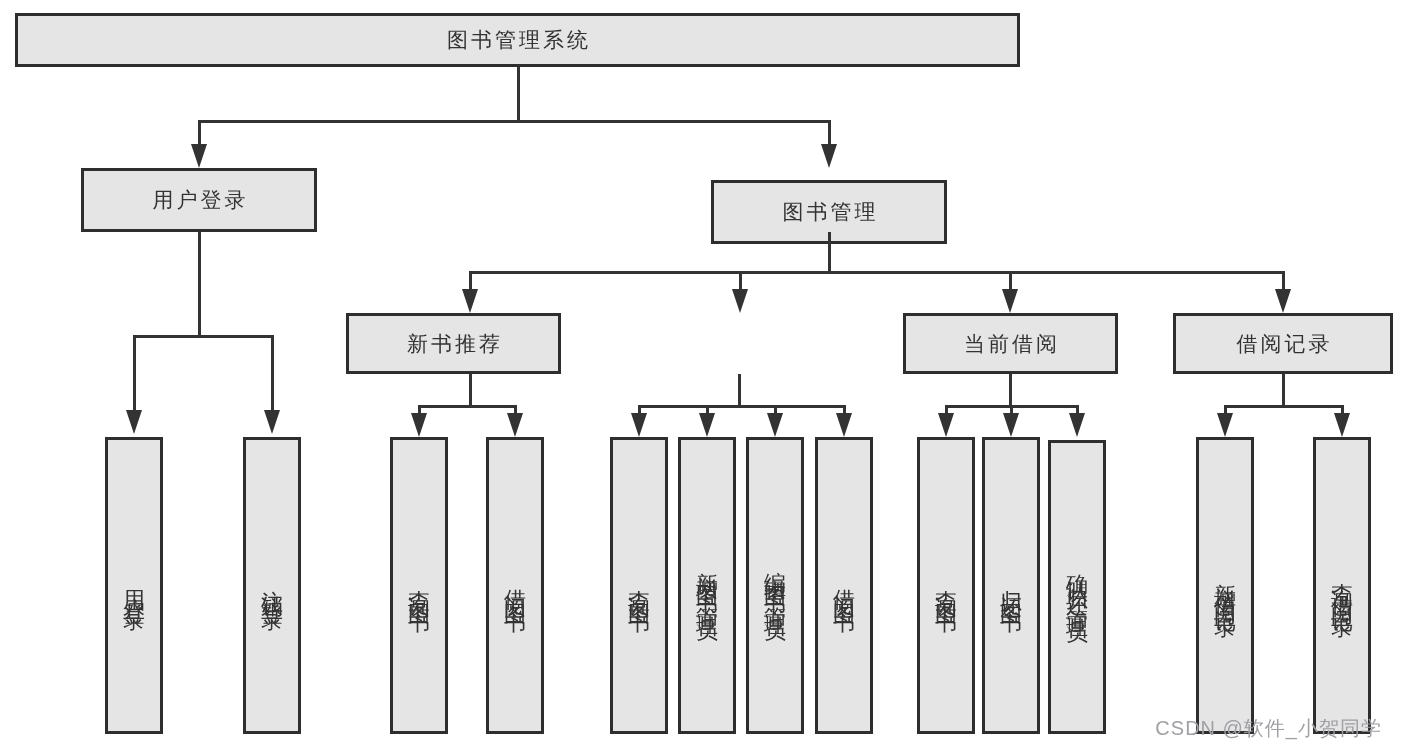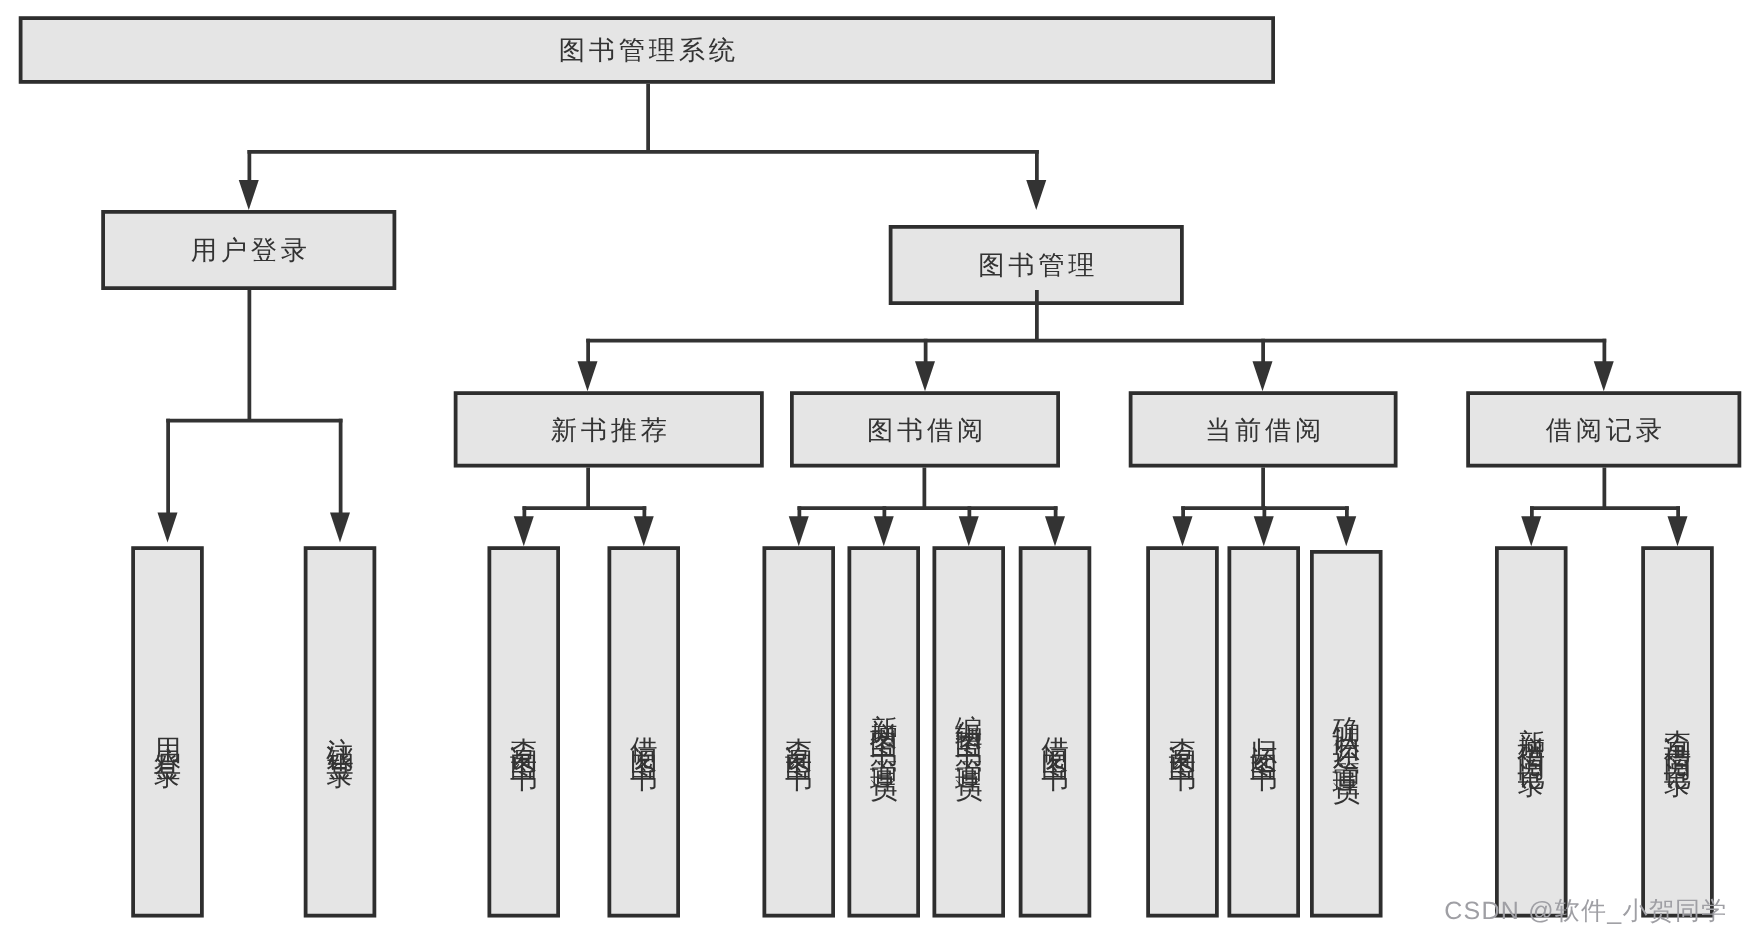--- a/index.html
+++ b/index.html
@@ -86,25 +86,22 @@
   <div class="hline" style="left:469px;top:271px;width:816px;"></div>
   <div class="vline" style="left:469px;top:271px;height:20px;"></div>
   <div class="arrowhead" style="left:462px;top:289px;"></div>
   <div class="vline" style="left:739px;top:271px;height:20px;"></div>
   <div class="arrowhead" style="left:732px;top:289px;"></div>
   <div class="vline" style="left:1009px;top:271px;height:20px;"></div>
   <div class="arrowhead" style="left:1002px;top:289px;"></div>
   <div class="vline" style="left:1282px;top:271px;height:20px;"></div>
   <div class="arrowhead" style="left:1275px;top:289px;"></div>
 
-  <div class="node" style="left:363px;top:313px;width:248px;height:61px;font-family:Liberation Serif, serif;">
+  <div class="node" style="left:346px;top:313px;width:215px;height:61px;font-family:Liberation Serif, serif;">
     <span class="node-label">新书推荐</span>
-  </div>
-  <div class="node" style="left:632px;top:313px;width:216px;height:61px;">
-    <span class="node-label">图书借阅</span>
   </div>
   <div class="node" style="left:903px;top:313px;width:215px;height:61px;">
     <span class="node-label">当前借阅</span>
   </div>
   <div class="node" style="left:1173px;top:313px;width:220px;height:61px;">
     <span class="node-label">借阅记录</span>
   </div>
 
   <div class="vline" style="left:469px;top:374px;height:33px;"></div>
   <div class="hline" style="left:418px;top:405px;width:99px;"></div>

